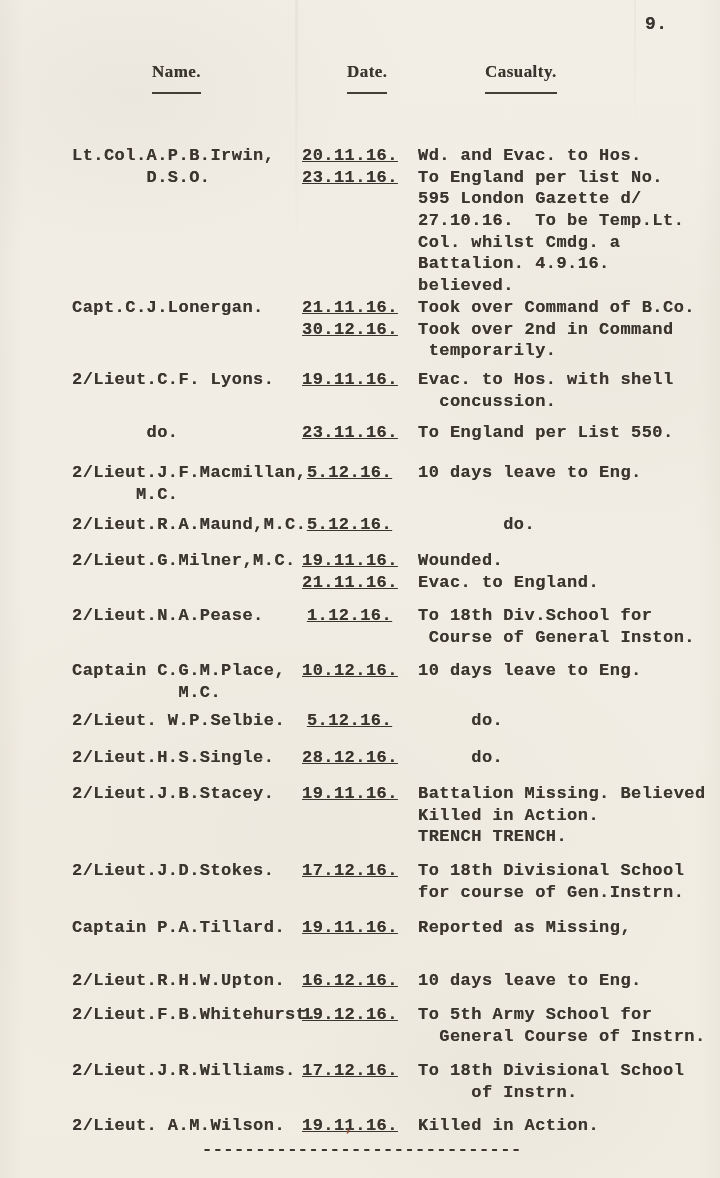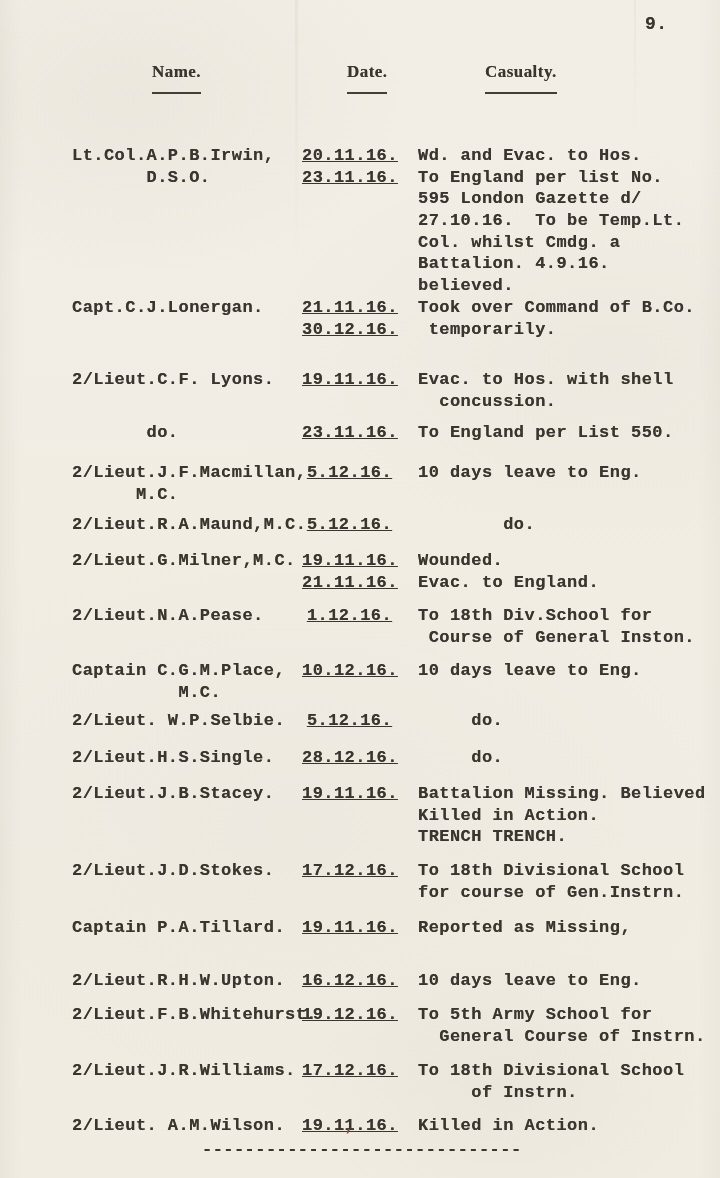--- a/index.html
+++ b/index.html
@@ -64,21 +64,21 @@
 
   <div id="entries">
       <div class="entry" style="top: 97px;">
         <div class="col col-name"><div class="ln">Lt.Col.A.P.B.Irwin,</div><div class="ln">       D.S.O.</div></div>
         <div class="col col-date"><div class="ln">20.11.16.</div><div class="ln">23.11.16.</div></div>
         <div class="col col-cas"><div class="ln">Wd. and Evac. to Hos.</div><div class="ln">To England per list No.</div><div class="ln">595 London Gazette d/</div><div class="ln">27.10.16.  To be Temp.Lt.</div><div class="ln">Col. whilst Cmdg. a</div><div class="ln">Battalion. 4.9.16.</div><div class="ln">believed.</div></div>
       </div>
       <div class="entry" style="top: 249px;">
         <div class="col col-name"><div class="ln">Capt.C.J.Lonergan.</div></div>
         <div class="col col-date"><div class="ln">21.11.16.</div><div class="ln">30.12.16.</div></div>
-        <div class="col col-cas"><div class="ln">Took over Command of B.Co.</div><div class="ln"> temporarily.</div></div>
+        <div class="col col-cas"><div class="ln">Took over Command of B.Co.</div><div class="ln">Took over 2nd in Command</div><div class="ln"> temporarily.</div></div>
       </div>
       <div class="entry" style="top: 321px;">
         <div class="col col-name"><div class="ln">2/Lieut.C.F. Lyons.</div></div>
         <div class="col col-date"><div class="ln">19.11.16.</div></div>
         <div class="col col-cas"><div class="ln">Evac. to Hos. with shell</div><div class="ln">  concussion.</div></div>
       </div>
       <div class="entry" style="top: 374px;">
         <div class="col col-name"><div class="ln">       do.</div></div>
         <div class="col col-date"><div class="ln">23.11.16.</div></div>
         <div class="col col-cas"><div class="ln">To England per List 550.</div></div>

